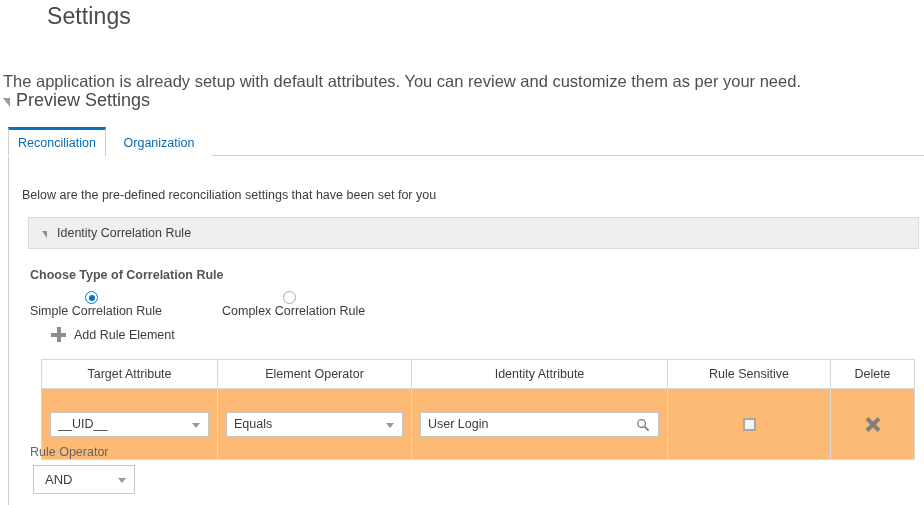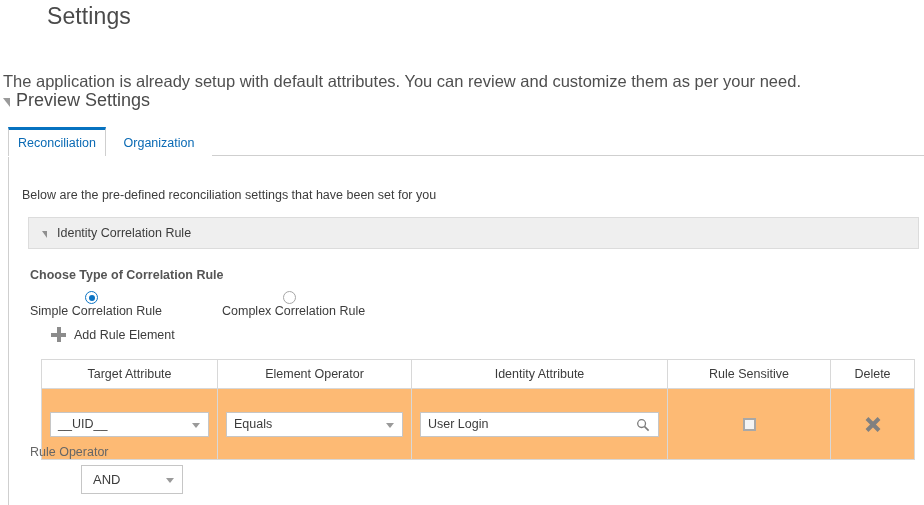--- a/index.html
+++ b/index.html
@@ -365,21 +365,20 @@
     top: 288px;
     font-size: 12.5px;
     color: #666666;
   }
   .rule-operator-dd {
     position: absolute;
     left: 24px;
     top: 308px;
     width: 102px;
     height: 29px;
-    margin-left: 48px;
   }
   .rule-operator-dd .dd {
     height: 29px;
     font-size: 13px;
     padding-left: 11px;
   }
   .rule-operator-dd .caret { top: 12px; }
 </style>
 </head>
 <body>

